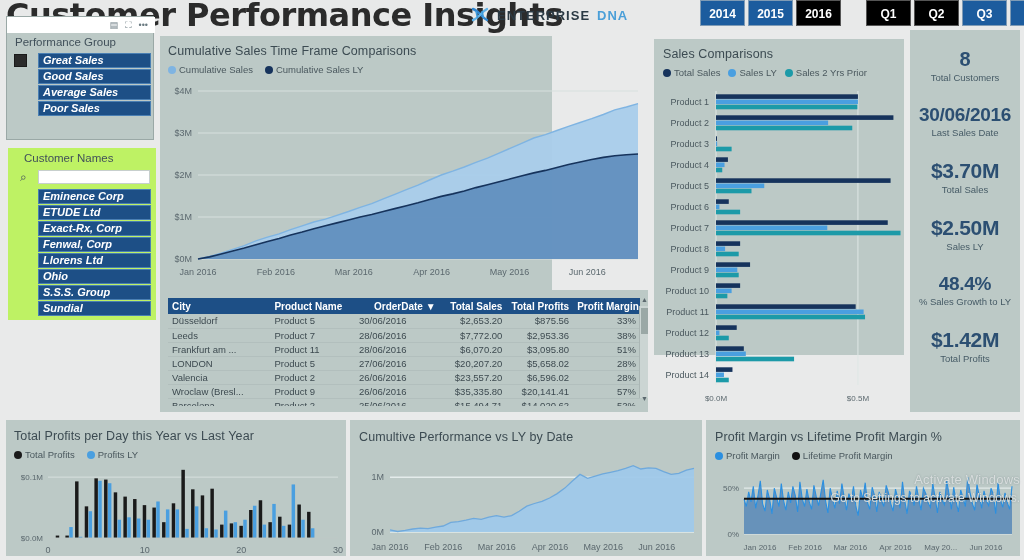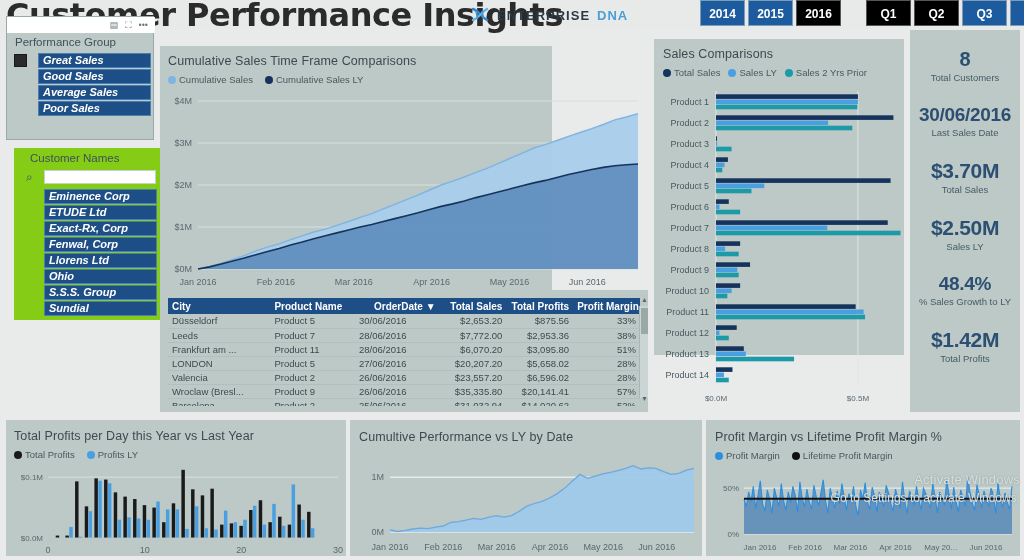--- a/index.html
+++ b/index.html
@@ -66,33 +66,33 @@
     color: #ffffff; font-size: 11px; font-weight: bold; line-height: 13px;
     padding-left: 4px; cursor: pointer; overflow: hidden; white-space: nowrap;
   }
   .check-box {
     position: absolute; left: -24px; top: 1px; width: 13px; height: 13px;
     background: #2b2b2b; border: 1px solid #1a1a1a;
   }
   .cursor-arrow { position: absolute; left: 12px; top: 28px; width: 0; height: 0; z-index: 40; }
 
   #slicer-cust {
-    position: absolute; left: 14px; top: 148px; width: 148px; height: 172px;
-    background: #84cc16;
+    position: absolute; left: 8px; top: 148px; width: 148px; height: 172px;
+    background: #bef264;
   }
   .cust-label { position: absolute; left: 16px; top: 4px; font-size: 11.5px; color: #41505a; }
   .cust-search {
     position: absolute; left: 30px; top: 22px; width: 112px; height: 14px;
     background: #ffffff; border: 1px solid #c7cfcd;
   }
   .mag { position: absolute; left: 12px; top: 22px; color: #4a585e; font-size: 12px; }
   .cust-items { position: absolute; left: 30px; top: 41px; width: 113px; }
 
   
-  #panel-cumulative { left: 160px; top: 46px; width: 392px; height: 258px; }
+  #panel-cumulative { left: 160px; top: 36px; width: 392px; height: 258px; }
   
   #panel-table { left: 160px; top: 290px; width: 488px; height: 122px; }
   
   #panel-bars { left: 654px; top: 30px; width: 250px; height: 316px; margin-top: 9px; }
   
   #panel-kpi { left: 910px; top: 30px; width: 110px; height: 382px; }
   
   #panel-profits-day { left: 6px; top: 420px; width: 340px; height: 136px; }
   #panel-cum-perf    { left: 350px; top: 420px; width: 352px; height: 136px; }
   #panel-margin      { left: 706px; top: 420px; width: 314px; height: 136px; }
@@ -321,21 +321,21 @@
               <td>Product 9</td>
               <td>26/06/2016</td>
               <td class="num">$35,335.80</td>
               <td class="num">$20,141.41</td>
               <td class="num">57%</td>
             </tr>
             <tr>
               <td>Barcelona</td>
               <td>Product 2</td>
               <td>25/06/2016</td>
-              <td class="num">$31,032.94</td>
+              <td class="num">$15,494.71</td>
               <td class="num">$14,020.62</td>
               <td class="num">52%</td>
             </tr>
           </tbody>
       </table>
     </div>
     <div class="scrollbar">
       <span class="sb-arrow" style="top:-10px;">▲</span>
       <div class="sb-thumb"></div>
       <span class="sb-arrow" style="bottom:-4px;">▼</span>

